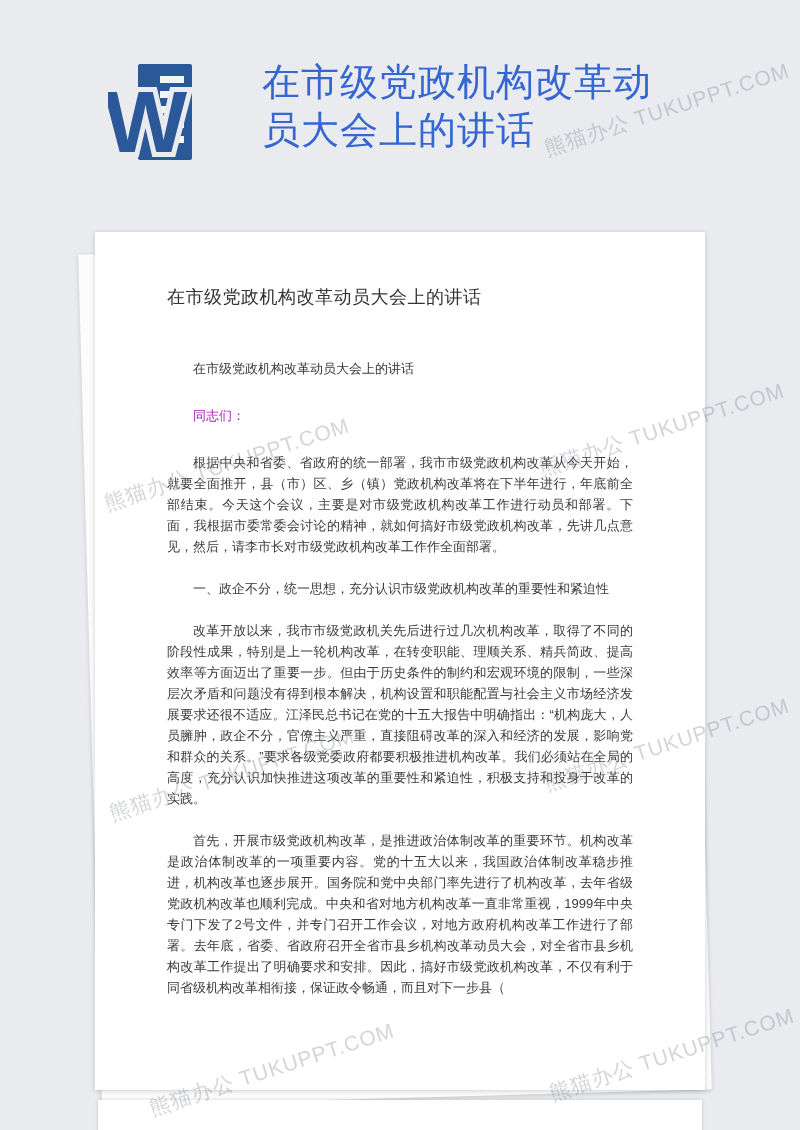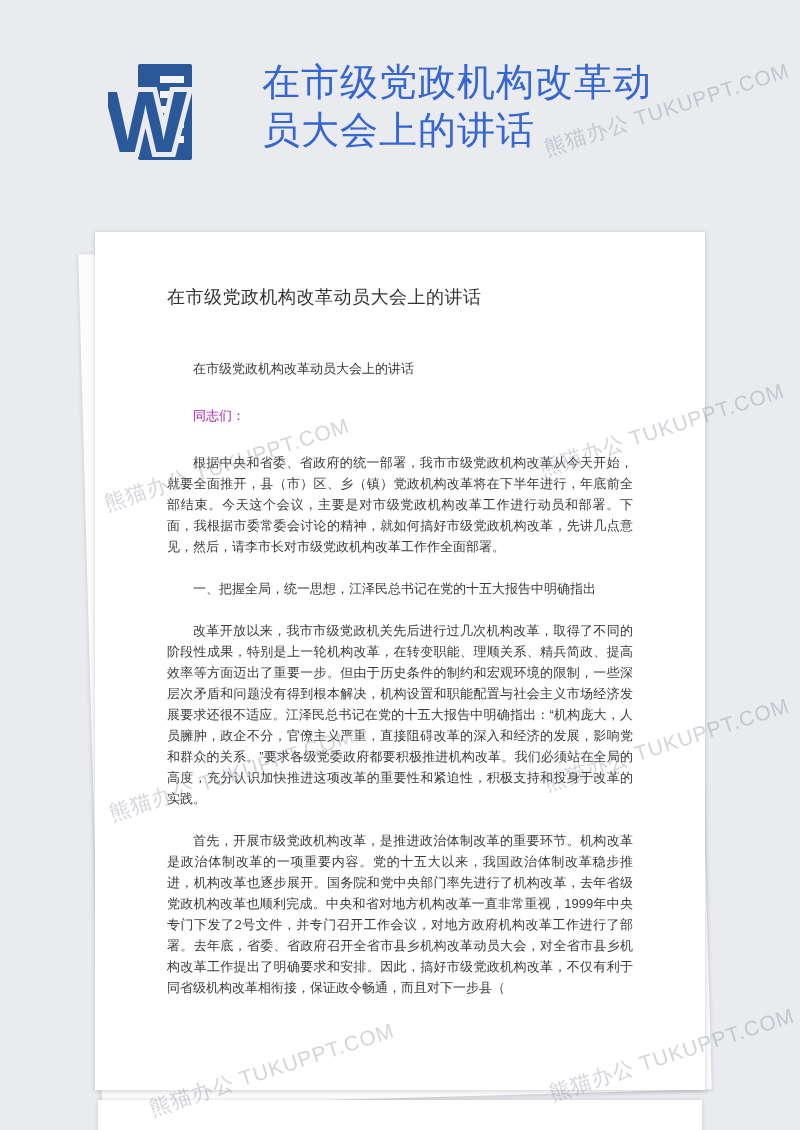--- a/index.html
+++ b/index.html
@@ -133,21 +133,21 @@
   <h1 class="hero-title">在市级党政机构改革动员大会上的讲话</h1>
 
   <div class="page-back"></div>
   <div class="page-next"></div>
 
   <main class="page">
     <h2 class="doc-title">在市级党政机构改革动员大会上的讲话</h2>
     <p class="doc-sub">在市级党政机构改革动员大会上的讲话</p>
     <p class="doc-salutation">同志们：</p>
     <p class="body">根据中央和省委、省政府的统一部署，我市市级党政机构改革从今天开始，就要全面推开，县（市）区、乡（镇）党政机构改革将在下半年进行，年底前全部结束。今天这个会议，主要是对市级党政机构改革工作进行动员和部署。下面，我根据市委常委会讨论的精神，就如何搞好市级党政机构改革，先讲几点意见，然后，请李市长对市级党政机构改革工作作全面部署。</p>
-    <p class="body">一、把握全局，统一思想，江泽民总书记在党的十五大报告中明确指出</p>
+    <p class="body">一、政企不分，统一思想，充分认识市级党政机构改革的重要性和紧迫性</p>
     <p class="body">改革开放以来，我市市级党政机关先后进行过几次机构改革，取得了不同的阶段性成果，特别是上一轮机构改革，在转变职能、理顺关系、精兵简政、提高效率等方面迈出了重要一步。但由于历史条件的制约和宏观环境的限制，一些深层次矛盾和问题没有得到根本解决，机构设置和职能配置与社会主义市场经济发展要求还很不适应。江泽民总书记在党的十五大报告中明确指出：“机构庞大，人员臃肿，政企不分，官僚主义严重，直接阻碍改革的深入和经济的发展，影响党和群众的关系。”要求各级党委政府都要积极推进机构改革。我们必须站在全局的高度，充分认识加快推进这项改革的重要性和紧迫性，积极支持和投身于改革的实践。</p>
     <p class="body">首先，开展市级党政机构改革，是推进政治体制改革的重要环节。机构改革是政治体制改革的一项重要内容。党的十五大以来，我国政治体制改革稳步推进，机构改革也逐步展开。国务院和党中央部门率先进行了机构改革，去年省级党政机构改革也顺利完成。中央和省对地方机构改革一直非常重视，1999年中央专门下发了2号文件，并专门召开工作会议，对地方政府机构改革工作进行了部署。去年底，省委、省政府召开全省市县乡机构改革动员大会，对全省市县乡机构改革工作提出了明确要求和安排。因此，搞好市级党政机构改革，不仅有利于同省级机构改革相衔接，保证政令畅通，而且对下一步县（</p>
   </main>
 
   <div class="wm-layer">
     <span class="wm" style="left:545px;top:135px">熊猫办公 TUKUPPT.COM</span>
     <span class="wm" style="left:540px;top:455px">熊猫办公 TUKUPPT.COM</span>
     <span class="wm" style="left:105px;top:490px">熊猫办公 TUKUPPT.COM</span>
     <span class="wm" style="left:545px;top:770px">熊猫办公 TUKUPPT.COM</span>
     <span class="wm" style="left:110px;top:800px">熊猫办公 TUKUPPT.COM</span>

